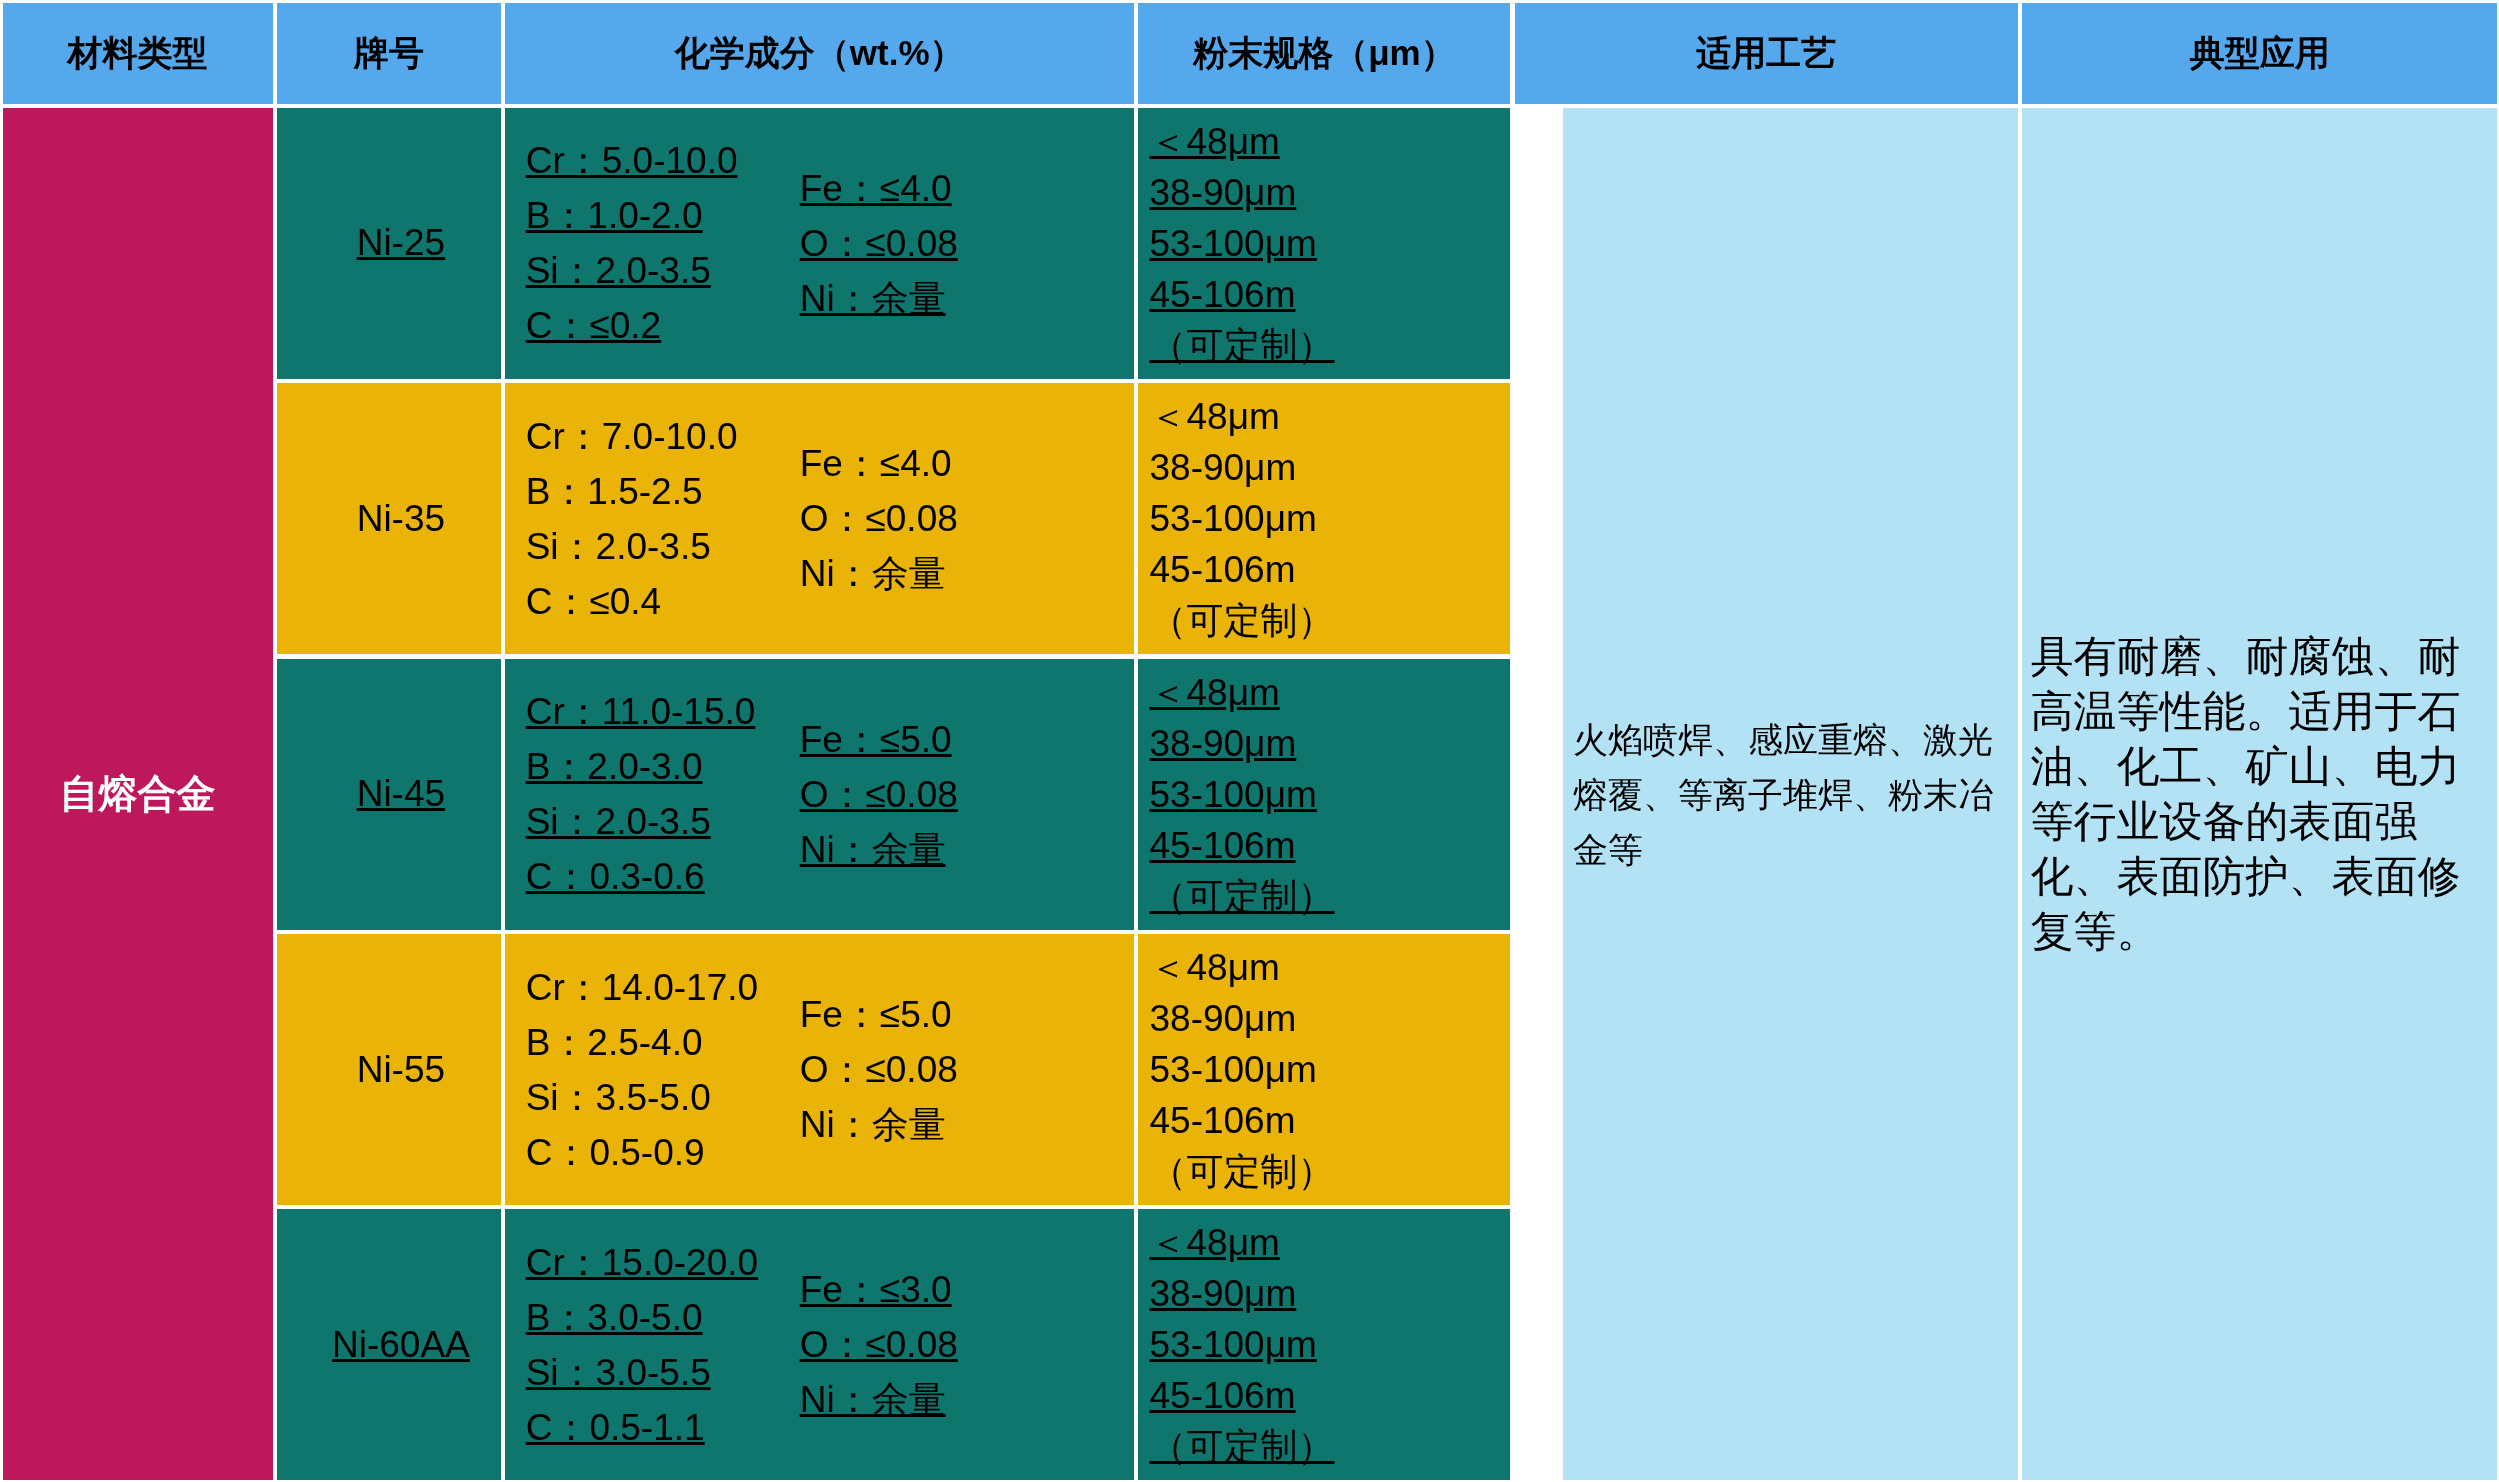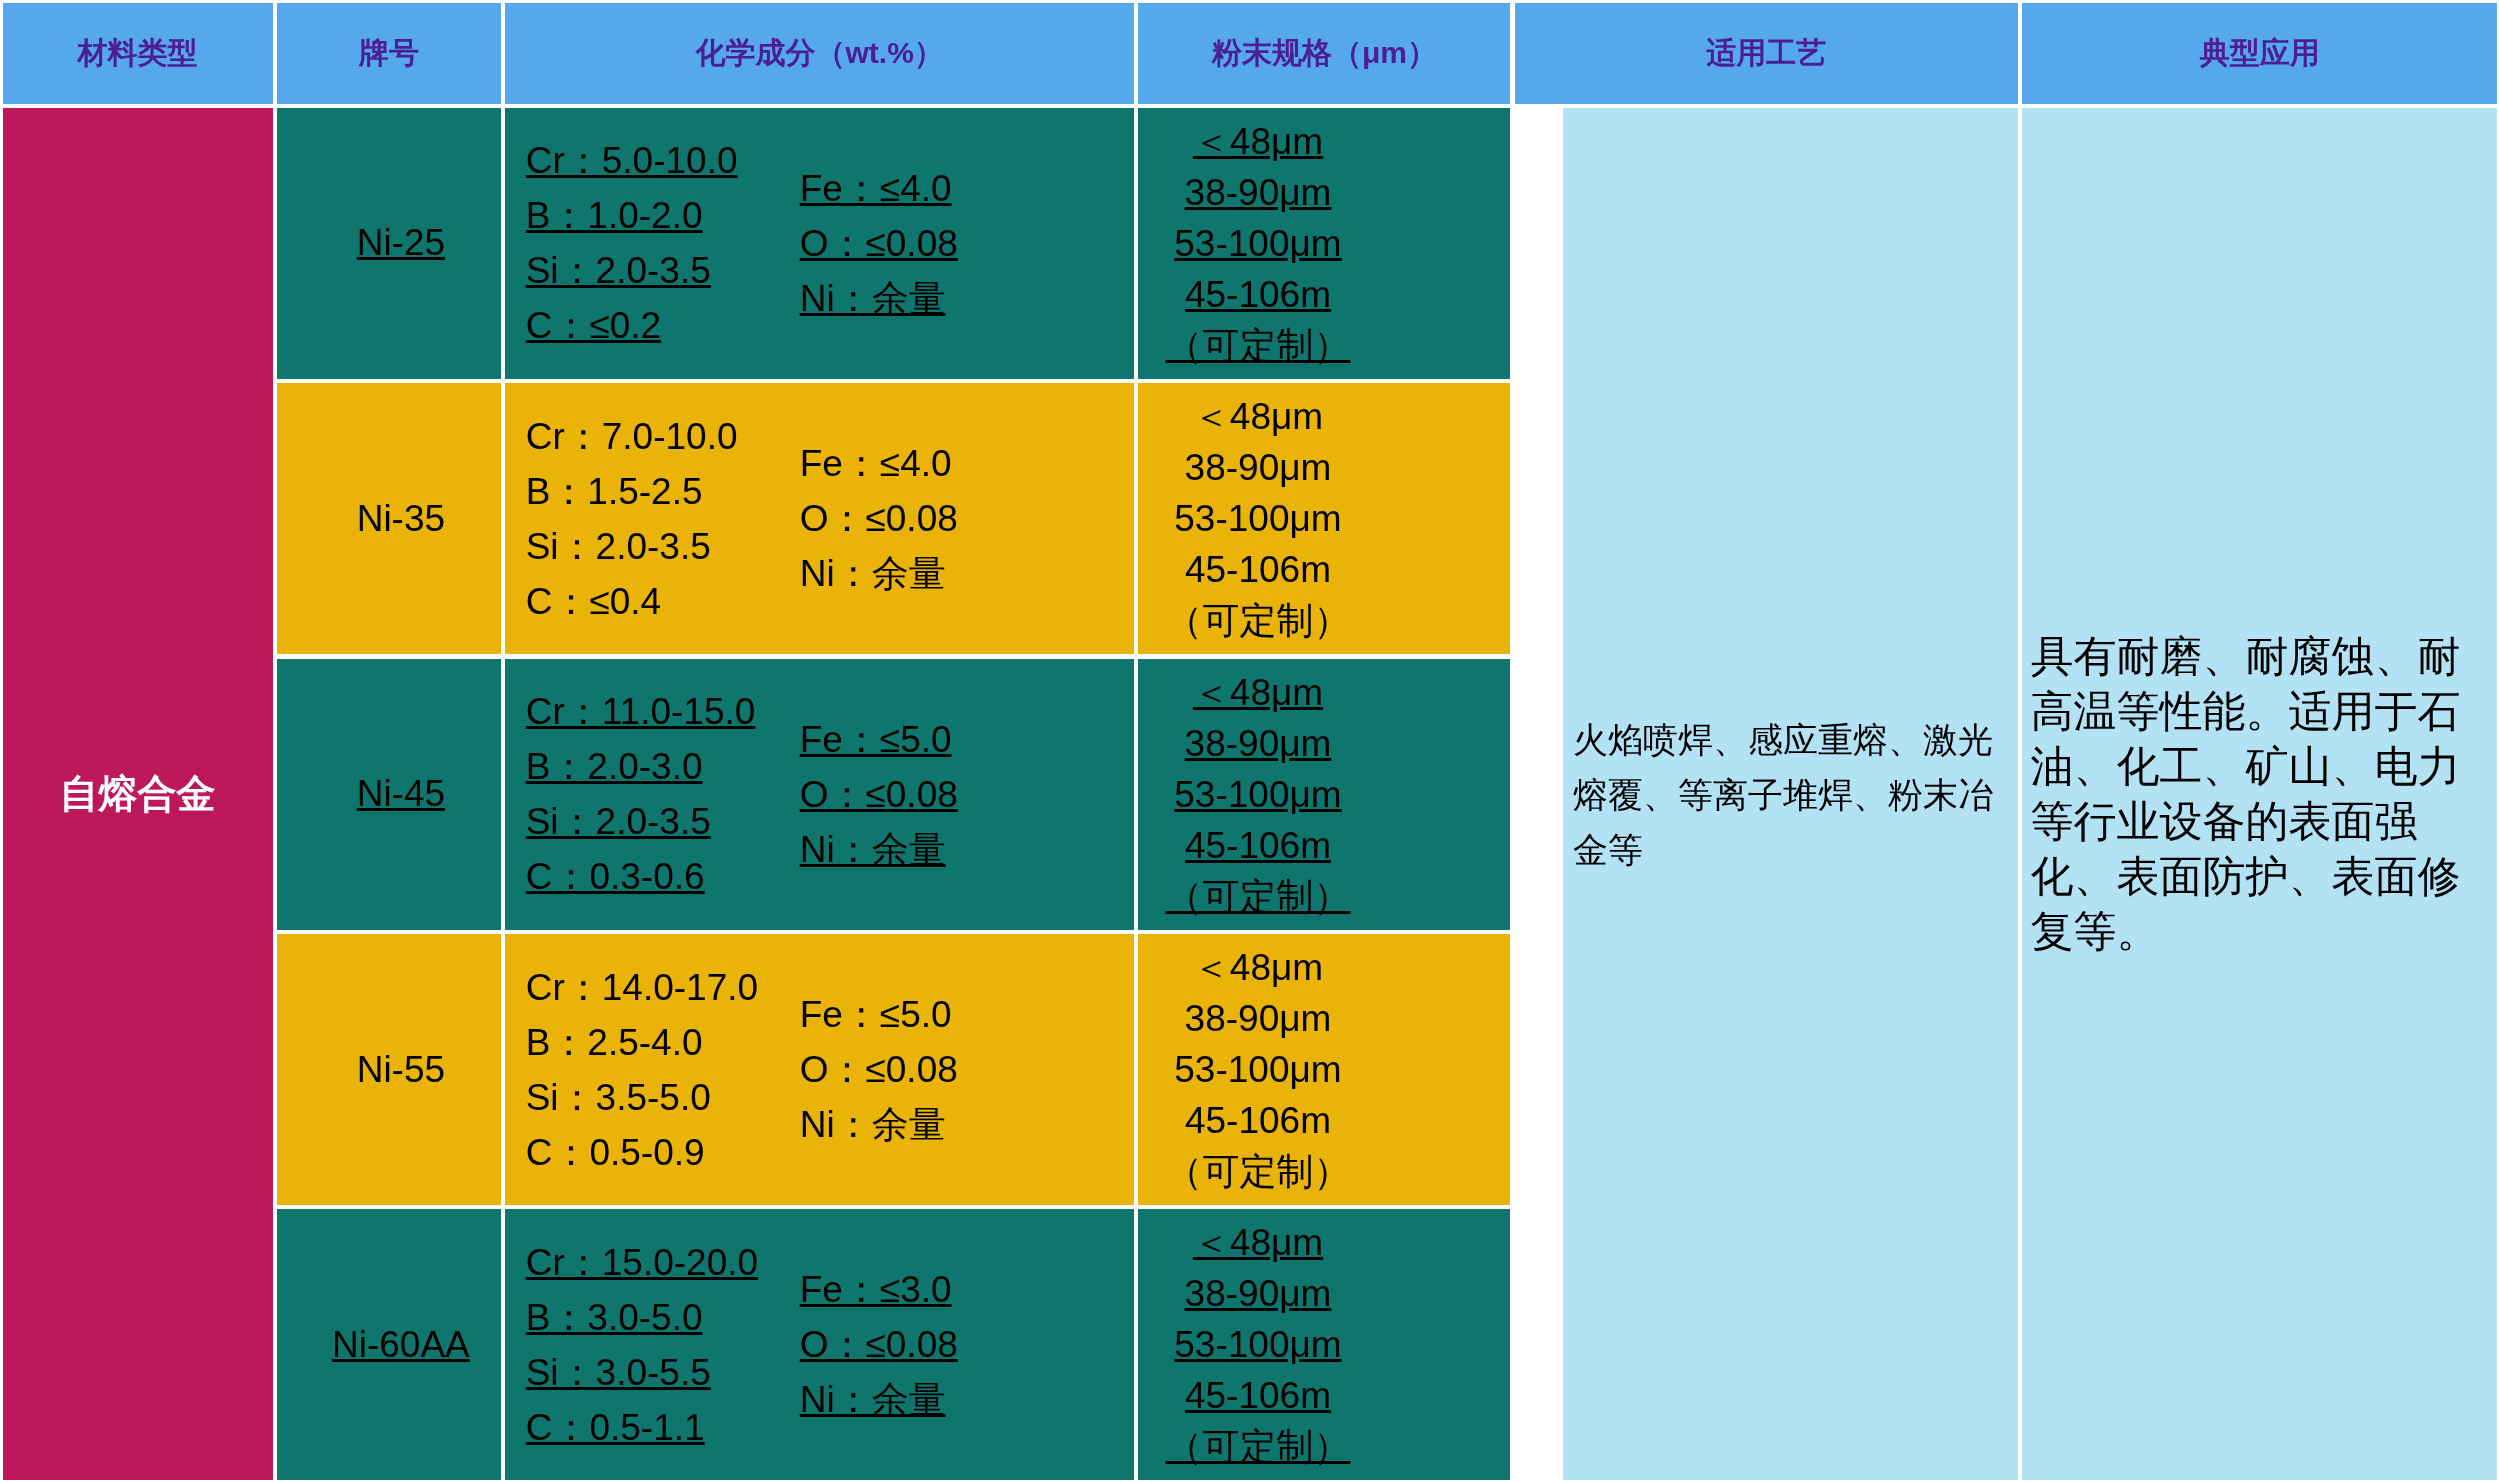--- a/index.html
+++ b/index.html
@@ -19,23 +19,23 @@
     grid-template-columns: 270px 224px 629px 372px 503px 1fr;
     grid-template-rows: 101px repeat(5, 1fr);
     gap: 4.3px;
     padding: 2.6px;
     background: #ffffff;
     box-sizing: border-box;
   }
   .cell { box-sizing: border-box; overflow: hidden; }
   .th {
     background: #54A8EB;
-    color: #4c1d95;
+    color: #000000;
     font-weight: bold;
-    font-size: 30px;
+    font-size: 35px;
     display: flex;
     align-items: center;
     justify-content: center;
     text-align: center;
   }
   .material {
     grid-column: 1;
     grid-row: 2 / 7;
     background: #be185d;
     color: #ffffff;
@@ -59,25 +59,24 @@
     align-items: center;
     padding-left: 20.5px;
     font-size: 37px;
     line-height: 55px;
   }
   .comp-left  { width: 274px; white-space: pre-line; }
   .comp-right { flex: 1; white-space: pre-line; }
   .powder {
     display: flex;
     align-items: center;
-    padding-left: 27px;
+    padding-left: 11px;
     font-size: 37px;
     line-height: 51px;
     white-space: pre-line;
-    text-align: center;
   }
   .process {
     grid-column: 5;
     grid-row: 2 / 7;
     background: #B2E2F4;
     display: flex;
     align-items: center;
     padding: 0 10.2px;
     font-size: 35px;
     line-height: 55px;

